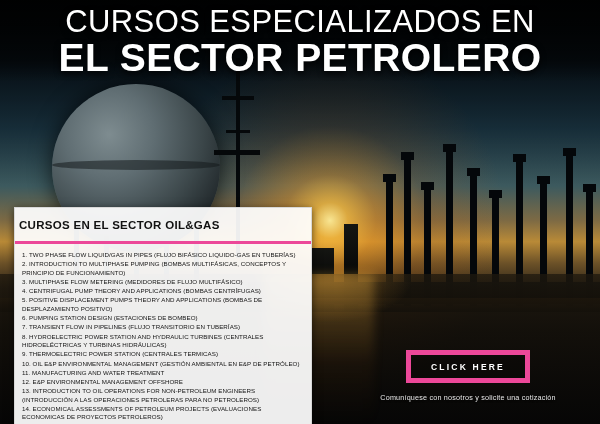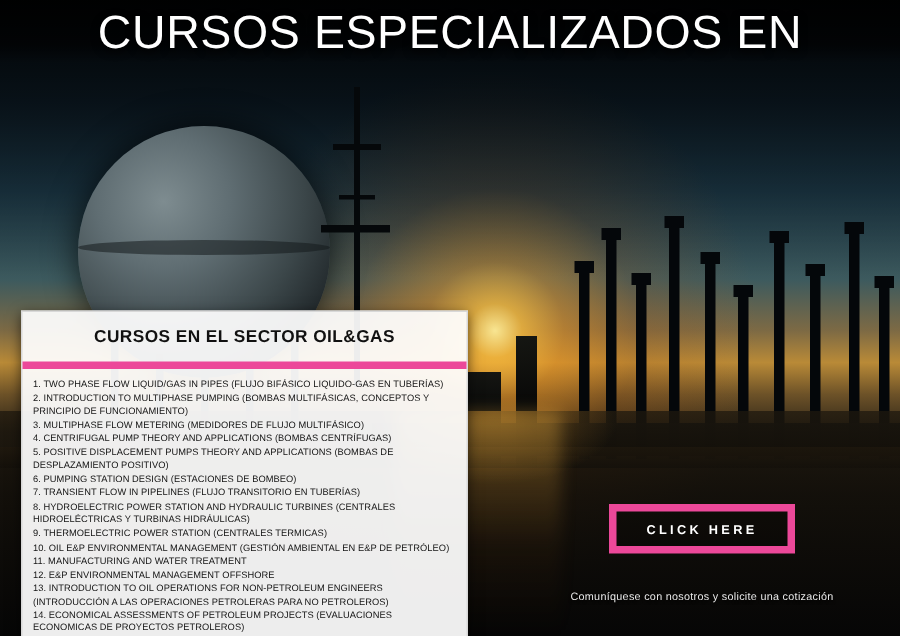--- a/index.html
+++ b/index.html
@@ -146,27 +146,26 @@
   
   .panel {
     position: absolute;
     left: 14px; top: 207px;
     width: 296px;
     background: rgba(255,255,255,0.93);
     border: 1px solid #d8d8d8;
     box-shadow: 0 2px 8px rgba(0,0,0,0.6);
   }
   .panel-header {
-    text-align: center;
     font-size: 11.5px;
     font-weight: bold;
     color: #111;
     letter-spacing: 0.3px;
     padding: 11px 4px 10px 4px;
-    border-bottom: 5px solid #ec4899;
+    border-bottom: 3px solid #ec4899;
   }
   .panel-body {
     padding: 7px 7px 9px 7px;
   }
   .course-item {
     font-size: 6.2px;
     line-height: 1.34;
     color: #141414;
     letter-spacing: 0.05px;
     text-transform: uppercase;
@@ -185,21 +184,21 @@
     border: 5px solid #ec4899;
     color: #ffffff;
     font-size: 8.5px;
     font-weight: bold;
     letter-spacing: 2.2px;
     padding: 7px 20px 6px 20px;
     background: rgba(0,0,0,0.18);
     cursor: pointer;
   }
   .cta-note {
-    margin-top: 24px;
+    margin-top: 10px;
     font-size: 7.2px;
     color: #e9e9e9;
     letter-spacing: 0.2px;
     text-shadow: 0 1px 2px rgba(0,0,0,0.9);
   }
 </style>
 </head>
 <body>
 
 <div id="page">
@@ -236,20 +235,21 @@
 
     <div class="pipe-rack"></div>
     <div class="ground"></div>
 
     <div class="water"></div>
     <div class="water-streak"></div>
   </div>
 
   <div class="title-wrap">
     <div class="title-line1">CURSOS ESPECIALIZADOS EN</div>
+    <div class="title-line2">EL SECTOR PETROLERO</div>
   </div>
 
   <div class="panel">
     <div class="panel-header">CURSOS EN EL SECTOR OIL&amp;GAS</div>
     <div class="panel-body">
       <p class="course-item">1. TWO PHASE FLOW LIQUID/GAS IN PIPES (FLUJO BIFÁSICO LIQUIDO-GAS EN TUBERÍAS)</p>
       <p class="course-item">2. INTRODUCTION TO MULTIPHASE PUMPING (BOMBAS MULTIFÁSICAS, CONCEPTOS Y PRINCIPIO DE FUNCIONAMIENTO)</p>
       <p class="course-item">3. MULTIPHASE FLOW METERING (MEDIDORES DE FLUJO MULTIFÁSICO)</p>
       <p class="course-item">4. CENTRIFUGAL PUMP THEORY AND APPLICATIONS (BOMBAS CENTRÍFUGAS)</p>
       <p class="course-item">5. POSITIVE DISPLACEMENT PUMPS THEORY AND APPLICATIONS (BOMBAS DE DESPLAZAMIENTO POSITIVO)</p>

